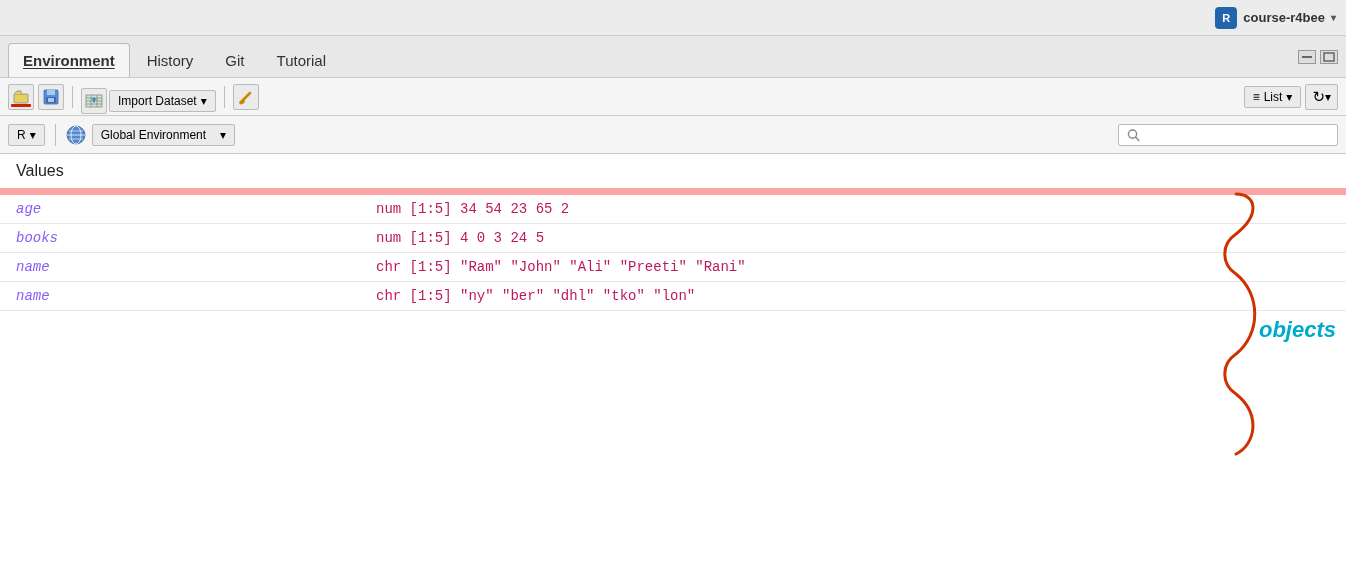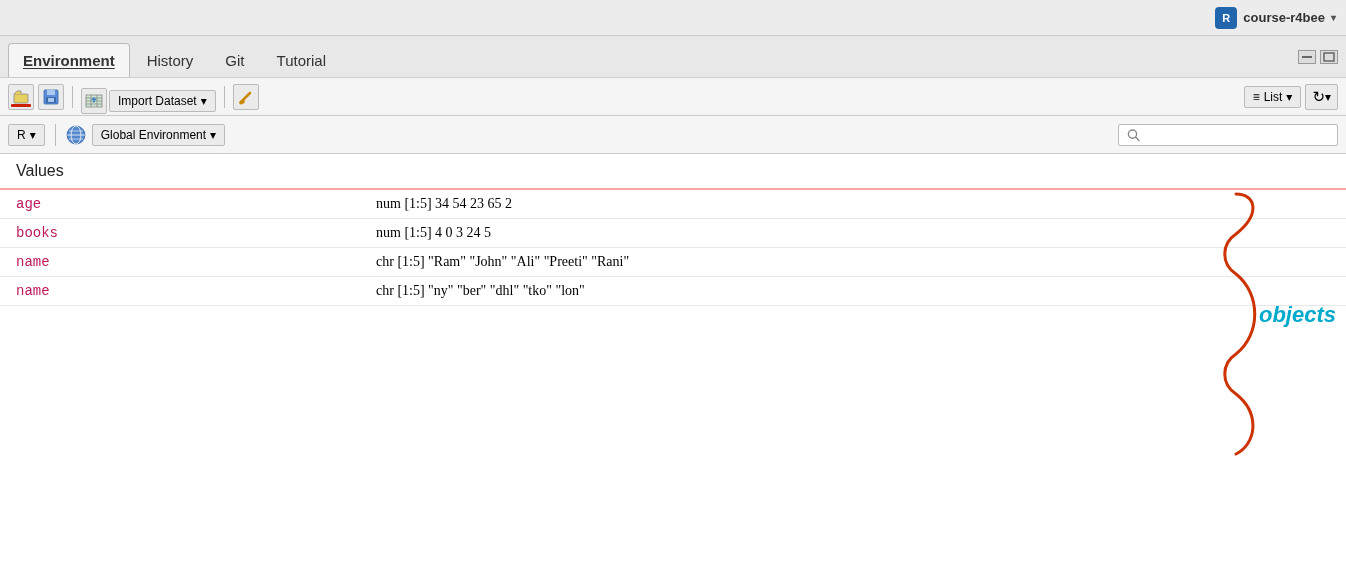--- a/index.html
+++ b/index.html
@@ -228,21 +228,21 @@
     .env-selector {
       font-family: Arial, sans-serif;
       font-size: 12px;
       border: 1px solid #bbb;
       background: #ebebeb;
       padding: 3px 8px;
       cursor: pointer;
       border-radius: 2px;
       display: flex;
       align-items: center;
-      gap: 4px;
+      gap: 14px;
     }
     .search-box {
       border: 1px solid #bbb;
       background: white;
       padding: 3px 8px;
       border-radius: 2px;
       width: 220px;
       display: flex;
       align-items: center;
       gap: 4px;
@@ -253,61 +253,61 @@
       background: transparent;
       font-size: 12px;
       width: 100%;
     }
     .values-header {
       font-family: Arial, sans-serif;
       font-size: 16px;
       font-weight: normal;
       padding: 8px 16px;
       color: #222;
-      border-bottom: 2px solid #fca5a5;
+      border-bottom: 7px solid #fca5a5;
     }
     .data-table {
       width: 100%;
       border-collapse: collapse;
     }
     .data-table td {
       padding: 6px 16px;
       border-bottom: 1px solid #e8e8e8;
       font-family: "Lucida Console", "Courier New", monospace;
       font-size: 14px;
       color: #222;
       vertical-align: middle;
     }
     .data-table td:first-child {
       width: 360px;
+      color: #8b5cf6;
+      font-style: italic;
+    }
+    .data-table td:last-child {
       color: #be185d;
-    }
-    .data-table td:last-child {
-      color: #000000;
-      font-family: Liberation Serif, serif;
     }
 
     
     .annotation-overlay {
       position: absolute;
       right: 0;
       top: 0;
       bottom: 0;
       width: 200px;
       pointer-events: none;
     }
     .curly-brace-svg {
       position: absolute;
       right: 80px;
       top: 30px;
     }
     .objects-label {
       position: absolute;
       right: 10px;
-      top: 148px;
+      top: 163px;
       font-family: Arial, sans-serif;
       font-size: 22px;
       color: #00aacc;
       font-style: italic;
       font-weight: bold;
     }
 
     .panel {
       display: flex;
       flex-direction: column;

